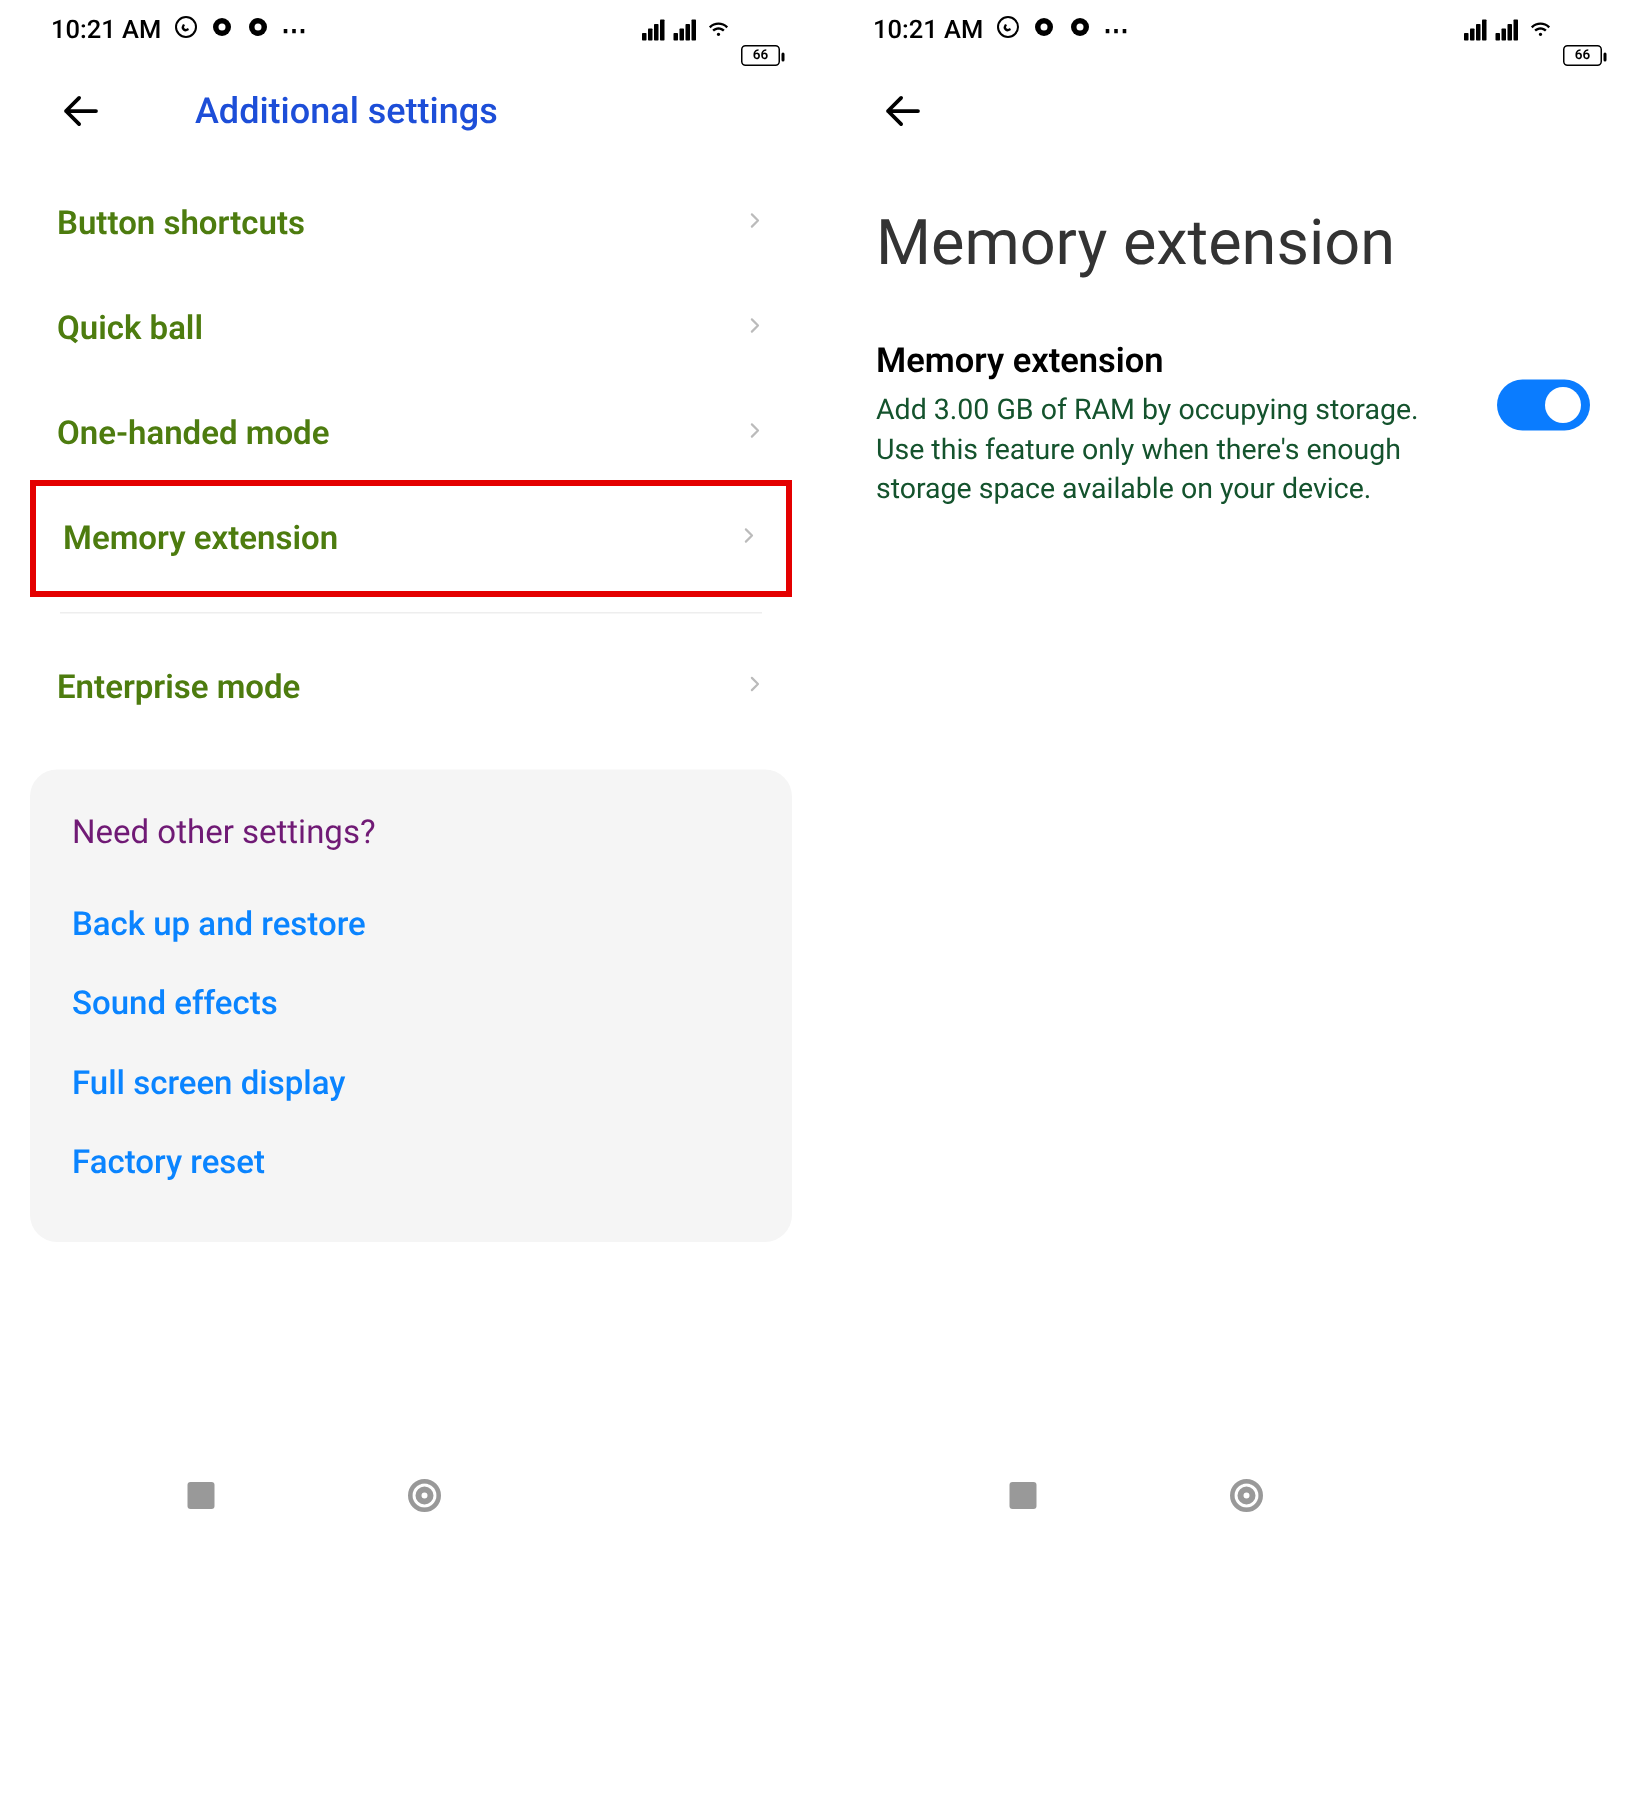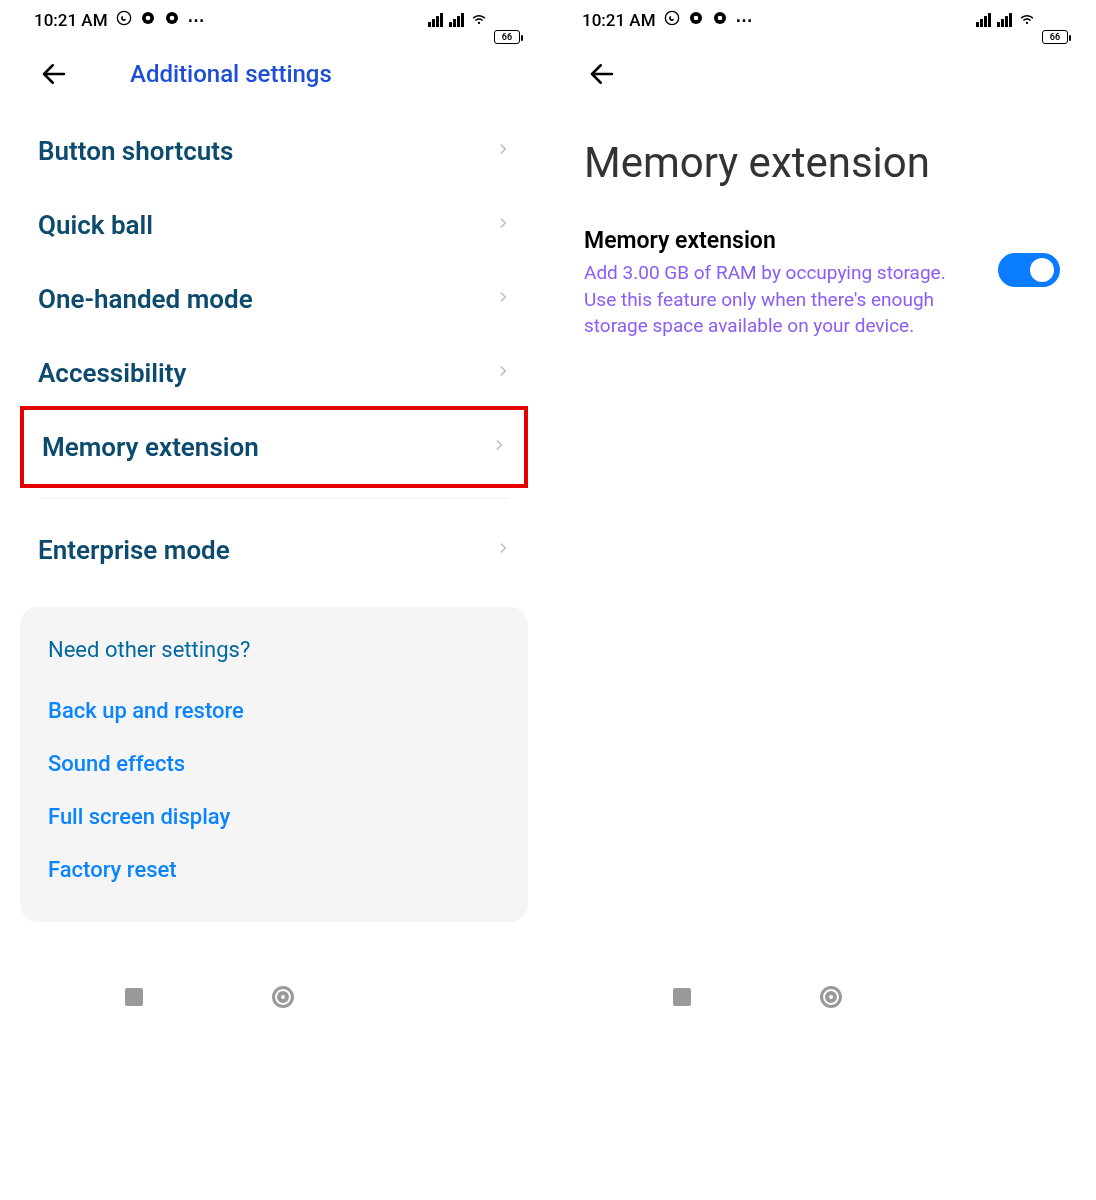--- a/index.html
+++ b/index.html
@@ -63,39 +63,39 @@
   .big-title {
     font-size: 42px; font-weight: 400; color: #333; padding: 30px 20px 40px 36px;
   }
   
   .list { padding: 6px 20px 0 20px; }
   .item {
     display: flex; align-items: center; justify-content: space-between;
     padding: 22px 18px;
     cursor: pointer;
   }
-  .item-label { font-size: 26px; font-weight: 600; color: #0c4a6e; }
+  .item-label { font-size: 22px; font-weight: 600; color: #4d7c0f; }
   .chev svg { width: 14px; height: 22px; }
   .chev { color: #bbb; }
   .highlight .item {
     
   }
   .highlight {
     border: 4px solid #e40000;
     margin: -4px 0;
   }
   .divider {
     height: 1px; background: #eee; margin: 14px 20px;
   }
   
   .card {
     background: #f5f5f5; border-radius: 18px; margin: 20px 20px 0 20px;
     padding: 30px 10px 26px 28px;
   }
-  .card-title { color: #0369a1; font-size: 22px; font-weight: 400; margin-bottom: 22px; }
+  .card-title { color: #701a75; font-size: 22px; font-weight: 400; margin-bottom: 22px; }
   .card-link { color: #0a84ff; font-size: 22px; font-weight: 500; padding: 14px 0; cursor:pointer; }
   
   .navbar {
     position: absolute; bottom: 0; left: 0; right: 0; height: 62px;
     display: flex; align-items: center; justify-content: space-around;
     padding: 0 60px 8px;
   }
   .nav-btn { color: #999; cursor:pointer; }
   .nav-square { width: 18px; height: 18px; background: #999; border-radius: 2px; }
   .nav-circle {
@@ -103,21 +103,21 @@
     box-shadow: inset 0 0 0 2px #fff, inset 0 0 0 6px #999;
   }
   
   .setting-row {
     display: flex; align-items: flex-start; justify-content: space-between;
     padding: 0 36px;
     gap: 20px;
   }
   .setting-text { flex: 1; }
   .setting-title { font-size: 23px; font-weight: 600; color: #000; margin-bottom: 6px; }
-  .setting-desc { font-size: 19px; color: #8b5cf6; line-height: 1.4; }
+  .setting-desc { font-size: 19px; color: #14532d; line-height: 1.4; }
   .toggle {
     width: 62px; height: 34px; background: #0a7cff; border-radius: 17px;
     position: relative; margin-top: 26px; cursor:pointer;
   }
   .toggle-knob {
     width: 24px; height: 24px; background: #fff; border-radius: 50%;
     position: absolute; top: 5px; right: 6px;
   }
 </style>
 </head>
@@ -191,26 +191,20 @@
       <span class="chev"><svg viewBox="0 0 24 24">
             <path d="M9 5l7 7-7 7" stroke="#bbb" stroke-width="2.5" fill="none" stroke-linecap="round" stroke-linejoin="round"></path>
           </svg></span>
     </div>
     <div class="item">
       <span class="item-label">One-handed mode</span>
       <span class="chev"><svg viewBox="0 0 24 24">
             <path d="M9 5l7 7-7 7" stroke="#bbb" stroke-width="2.5" fill="none" stroke-linecap="round" stroke-linejoin="round"></path>
           </svg></span>
     </div>
-    <div class="item">
-      <span class="item-label">Accessibility</span>
-      <span class="chev"><svg viewBox="0 0 24 24">
-            <path d="M9 5l7 7-7 7" stroke="#bbb" stroke-width="2.5" fill="none" stroke-linecap="round" stroke-linejoin="round"></path>
-          </svg></span>
-    </div>
     <div class="highlight">
       <div class="item">
         <span class="item-label">Memory extension</span>
         <span class="chev"><svg viewBox="0 0 24 24">
               <path d="M9 5l7 7-7 7" stroke="#bbb" stroke-width="2.5" fill="none" stroke-linecap="round" stroke-linejoin="round"></path>
             </svg></span>
       </div>
     </div>
     <div class="divider"></div>
     <div class="item">

